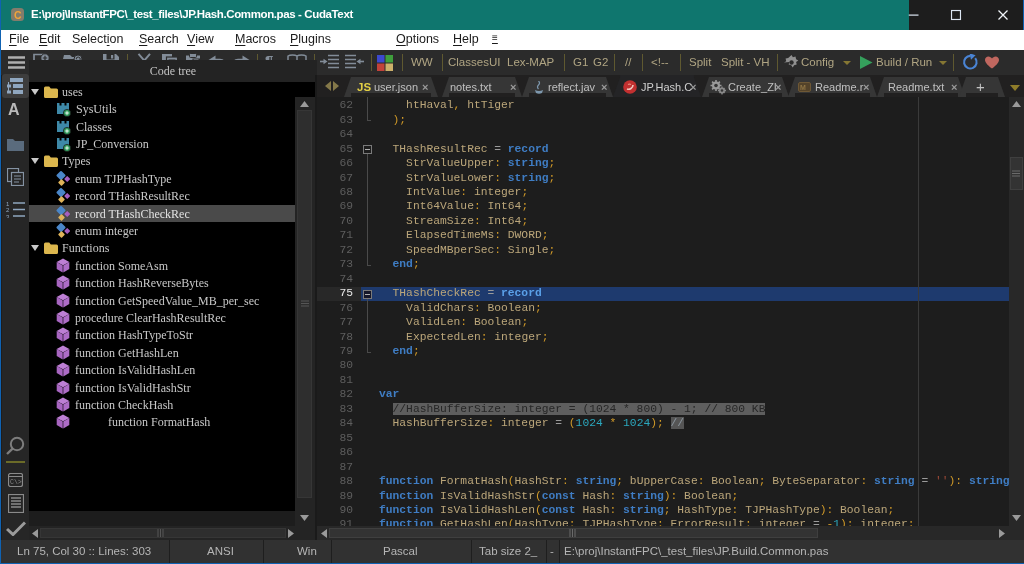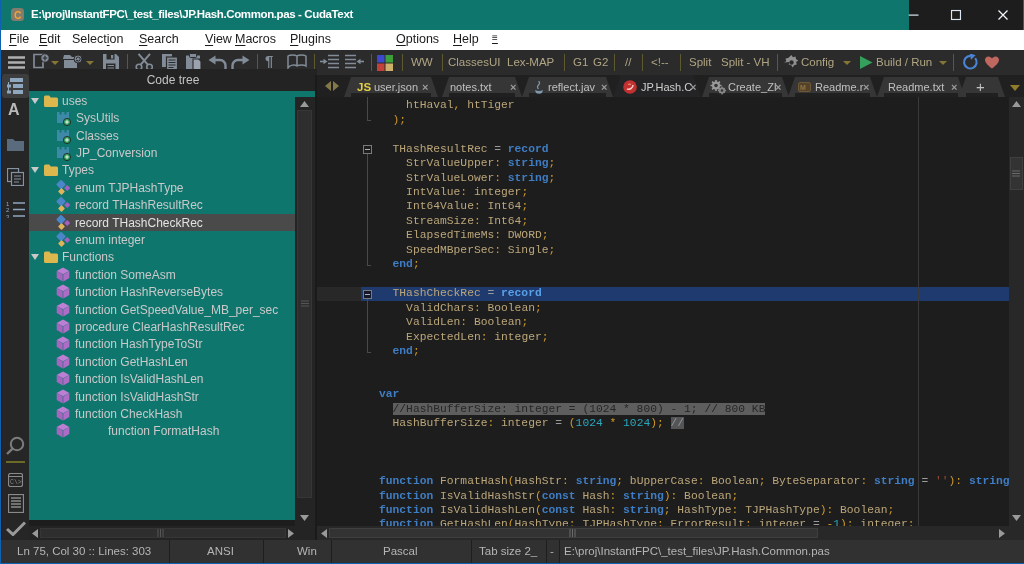--- a/index.html
+++ b/index.html
@@ -17,21 +17,21 @@
 #menu span.m{position:absolute;top:2px;}
 #menu u{text-decoration-thickness:1px;text-underline-offset:2px;}
 
 #toolbar{left:0;top:50px;width:1024px;height:25px;background:#2b2b2b;color:#c5c5c5;}
 .tsep{position:absolute;top:4px;width:1px;height:17px;background:#5f5930;}
 .tlabel{position:absolute;top:6px;font-size:11.5px;color:#b0a583;}
 .dda{position:absolute;width:0;height:0;border-left:4px solid transparent;border-right:4px solid transparent;border-top:4px solid #857733;}
 
 #sidebar{left:1px;top:75px;width:27px;height:465px;background:#262626;}
 
-#panel{left:28px;top:69px;width:288px;height:451px;background:#0f766e;}
+#panel{left:28px;top:60px;width:288px;height:451px;background:#000000;font-family:Liberation Serif, serif;}
 #panelhdr{position:absolute;left:0;top:0;width:288px;height:22px;background:#232323;}
 #panelhdr div{text-align:center;color:#c3c3c3;font-size:12px;padding-top:4px;}
 .trow{position:absolute;left:0;height:18px;color:#c9c9c9;font-size:12px;white-space:nowrap;}
 .trow .lbl{position:absolute;top:2px;}
 .exp{position:absolute;top:6px;width:0;height:0;border-left:4.5px solid transparent;border-right:4.5px solid transparent;border-top:6px solid #c8c8c8;}
 
 #tabbar{left:316px;top:75px;width:708px;height:22px;background:#212020;overflow:hidden;}
 .tab{position:absolute;top:2px;height:16px;background:#363636;color:#c0c0c0;font-size:11px;}
 .tab .tl,.tab .tr{position:absolute;top:0;width:0;height:0;border-bottom:20px solid #363636;}
 .tab .tl{left:-7px;border-left:7px solid transparent;}
@@ -75,21 +75,21 @@
         <svg width="11" height="11">
           <path d="M1 1 L10 10 M10 1 L1 10" stroke="#f2f6fa" stroke-width="1.3"></path>
         </svg>
       </div>
   </div>
   <div class="abs" id="menu">
     <span class="m" style="left:8px;"><u>F</u>ile</span>
     <span class="m" style="left:38px;"><u>E</u>dit</span>
     <span class="m" style="left:71px;">Select<u>i</u>on</span>
     <span class="m" style="left:138px;"><u>S</u>earch</span>
-    <span class="m" style="left:204px;"><u>V</u>iew</span>
+    <span class="m" style="left:186px;"><u>V</u>iew</span>
     <span class="m" style="left:234px;"><u>M</u>acros</span>
     <span class="m" style="left:289px;"><u>P</u>lugins</span>
     <span class="m" style="left:340px;margin-top:20px;"><u>T</u>ools</span>
     <span class="m" style="left:395px;"><u>O</u>ptions</span>
     <span class="m" style="left:452px;"><u>H</u>elp</span>
     <span class="m" style="left:491px;font-size:10px;"><u>≡</u></span>
   </div>
   <div class="abs" id="toolbar">
     <svg class="abs" style="left:7px;top:6px;" width="18" height="13">
         <g stroke="#b0b0b0" stroke-width="2.4">
@@ -547,20 +547,52 @@
       </svg>
     <svg class="abs" style="left:252px;top:3px;" width="7" height="8">
         <path d="M1 0v8M3.5 0v8M6 0v8" stroke="#6a6a6a" stroke-width="1"></path>
       </svg>
   </div>
   <div class="abs" style="left:1008px;top:526px;width:15px;height:14px;background:#282828;"></div>
   <div class="abs" id="editor">
     <div id="curline"></div>
     <div id="margin"></div>
     <div class="abs" style="left:0;top:189.6px;width:44px;height:14.46px;background:#282828;"></div>
+    <div id="gutter">
+        <pre style="font:inherit;">62
+63
+64
+65
+66
+67
+68
+69
+70
+71
+72
+73
+74
+<span style="color:#e8e8e8;">75</span>
+76
+77
+78
+79
+80
+81
+82
+83
+84
+85
+86
+87
+88
+89
+90
+91</pre>
+      </div>
     <div class="abs" style="left:50px;top:0;width:1px;height:23px;background:#4a4a4a;"></div>
     <div class="abs" style="left:50px;top:23px;width:4px;height:1px;background:#4a4a4a;"></div>
     <div class="abs" style="left:50px;top:57px;width:1px;height:111px;background:#4a4a4a;"></div>
     <div class="abs" style="left:50px;top:168px;width:4px;height:1px;background:#4a4a4a;"></div>
     <div class="abs" style="left:50px;top:202px;width:1px;height:53px;background:#4a4a4a;"></div>
     <div class="abs" style="left:50px;top:255px;width:4px;height:1px;background:#4a4a4a;"></div>
     <div class="abs" style="left:46px;top:47.6px;width:9px;height:9px;border:1px solid #7a7a7a;background:#1d1d1d;"></div>
     <div class="abs" style="left:48px;top:51.6px;width:5px;height:1px;background:#b0b0b0;"></div>
     <div class="abs" style="left:46px;top:192.5px;width:9px;height:9px;border:1px solid #7a7a7a;background:#15172a;"></div>
     <div class="abs" style="left:48px;top:196.5px;width:5px;height:1px;background:#b0b0b0;"></div>
@@ -602,15 +634,15 @@
     <div class="cell" style="left:206px;">ANSI</div>
     <div class="ssep" style="left:262px;"></div>
     <div class="cell" style="left:296px;">Win</div>
     <div class="ssep" style="left:330px;"></div>
     <div class="cell" style="left:382px;">Pascal</div>
     <div class="ssep" style="left:470px;"></div>
     <div class="cell" style="left:478px;">Tab size 2_</div>
     <div class="ssep" style="left:545px;"></div>
     <div class="cell" style="left:549px;">-</div>
     <div class="ssep" style="left:558px;"></div>
-    <div class="cell" style="left:563px;">E:\proj\InstantFPC\_test_files\JP.Hash.Common.pas</div>
+    <div class="cell" style="left:563px;">E:\proj\InstantFPC\_test_files\JP.Build.Common.pas</div>
   </div>
 </div>
 
 </body></html>

